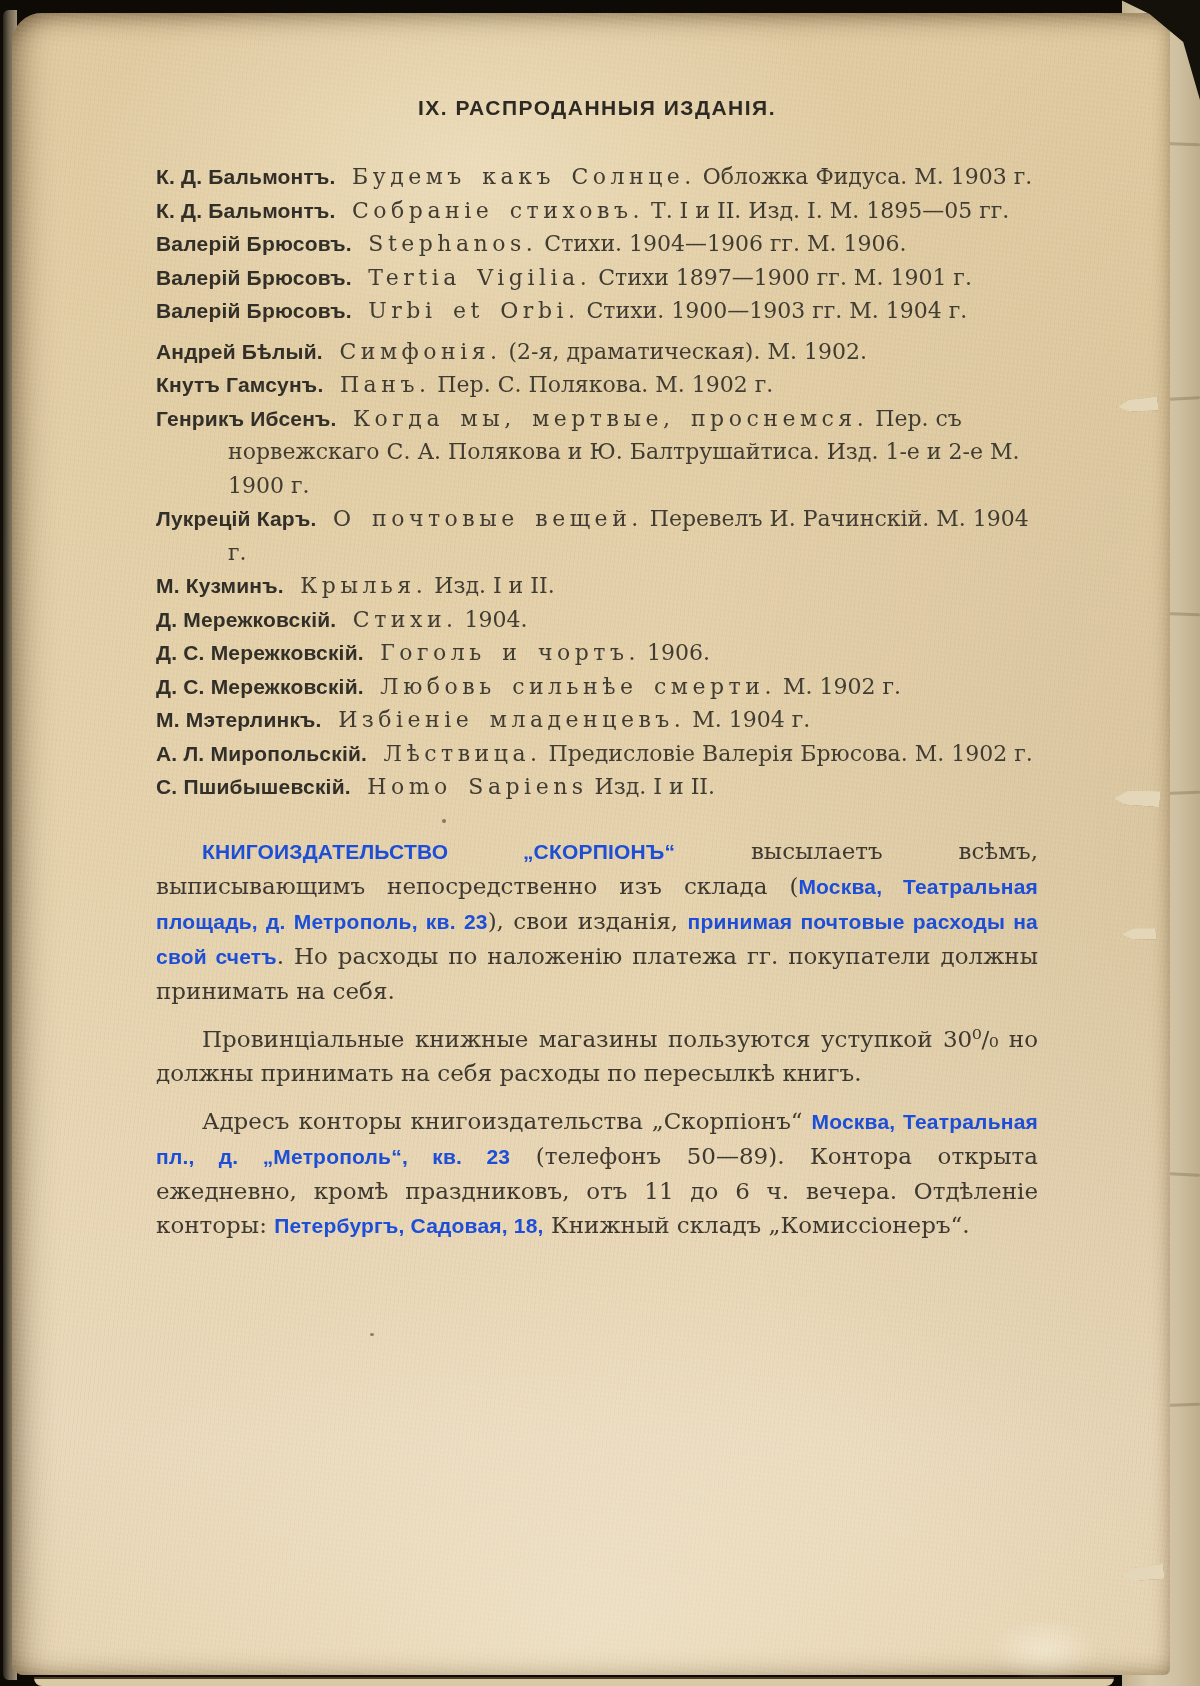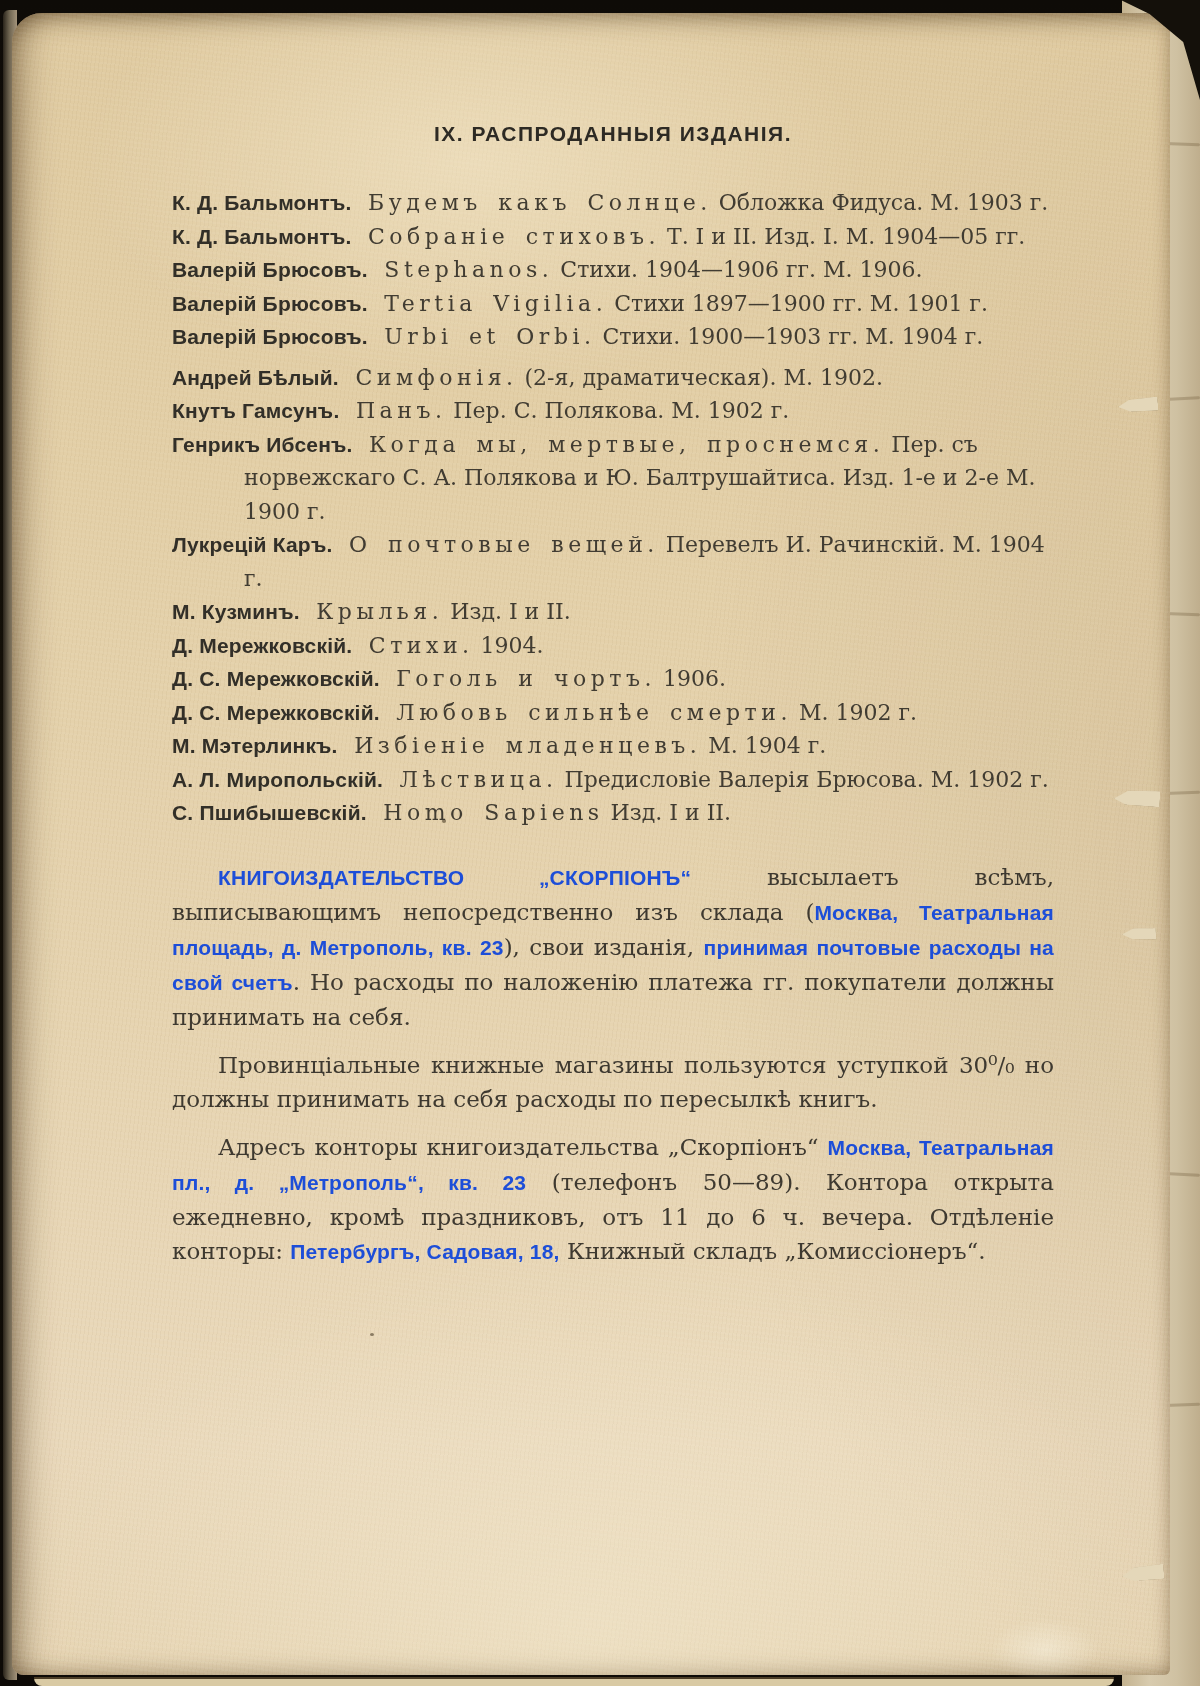--- a/index.html
+++ b/index.html
@@ -65,21 +65,21 @@
         clip-path:polygon(0 55%,30% 5%,100% 0,100% 100%,28% 92%);}
   .speck{position:absolute;border-radius:50%;background:rgba(60,45,25,.55);}
   .speck1{left:430px;top:806px;width:4px;height:4px;}
   .speck2{left:358px;top:1320px;width:4px;height:3px;}
   .stain{
     position:absolute;left:990px;top:1618px;width:110px;height:64px;border-radius:50%;
     background:radial-gradient(ellipse at center, rgba(255,252,240,.38), transparent 70%);
   }
   
   .content{
-    position:absolute;left:172px;top:96px;width:882px;color:#413c32;margin-top:26px;
+    position:absolute;left:156px;top:96px;width:882px;color:#413c32;
   }
   .heading{
     margin:0 0 40px 0;text-align:center;
     font-family:"Liberation Sans", sans-serif;font-weight:700;font-size:21px;
     letter-spacing:1.5px;color:#2d2a24;
   }
   .entries{font-size:22px;line-height:33.5px;}
   .entry{padding-left:72px;text-indent:-72px;}
   .entry.gap{margin-top:7px;}
   .seg-a{
@@ -117,21 +117,21 @@
   <div class="torn-tab tab1"></div>
   <div class="torn-tab tab2"></div>
   <div class="torn-tab tab3"></div>
   <div class="torn-tab tab4"></div>
   <div class="bottom-stack"></div>
 
   <div class="content">
     <h1 class="heading">IX. РАСПРОДАННЫЯ ИЗДАНІЯ.</h1>
     <div class="entries" id="entries">
         <div class="entry"><span class="seg-a">К. Д. Бальмонтъ.</span><span class="seg-t"> Будемъ какъ Солнце.</span><span class="seg-p"> Обложка Фидуса. М. 1903 г.</span></div>
-        <div class="entry"><span class="seg-a">К. Д. Бальмонтъ.</span><span class="seg-t"> Собраніе стиховъ.</span><span class="seg-p"> Т. I и II. Изд. I. М. 1904—05 гг.</span></div>
+        <div class="entry"><span class="seg-a">К. Д. Бальмонтъ.</span><span class="seg-t"> Собраніе стиховъ.</span><span class="seg-p"> Т. I и II. Изд. I. М. 1895—05 гг.</span></div>
         <div class="entry"><span class="seg-a">Валерій Брюсовъ.</span><span class="seg-t"> Stephanos.</span><span class="seg-p"> Стихи. 1904—1906 гг. М. 1906.</span></div>
         <div class="entry"><span class="seg-a">Валерій Брюсовъ.</span><span class="seg-t"> Tertia Vigilia.</span><span class="seg-p"> Стихи 1897—1900 гг. М. 1901 г.</span></div>
         <div class="entry"><span class="seg-a">Валерій Брюсовъ.</span><span class="seg-t"> Urbi et Orbi.</span><span class="seg-p"> Стихи. 1900—1903 гг. М. 1904 г.</span></div>
         <div class="entry gap"><span class="seg-a">Андрей Бѣлый.</span><span class="seg-t"> Симфонія.</span><span class="seg-p"> (2-я, драматическая). М. 1902.</span></div>
         <div class="entry"><span class="seg-a">Кнутъ Гамсунъ.</span><span class="seg-t"> Панъ.</span><span class="seg-p"> Пер. С. Полякова. М. 1902 г.</span></div>
         <div class="entry"><span class="seg-a">Генрикъ Ибсенъ.</span><span class="seg-t"> Когда мы, мертвые, проснемся.</span><span class="seg-p"> Пер. съ норвежскаго С. А. Полякова и Ю. Балтрушайтиса. Изд. 1-е и 2-е М. 1900 г.</span></div>
         <div class="entry"><span class="seg-a">Лукрецій Каръ.</span><span class="seg-t"> О почтовые вещей.</span><span class="seg-p"> Перевелъ И. Рачинскій. М. 1904 г.</span></div>
         <div class="entry"><span class="seg-a">М. Кузминъ.</span><span class="seg-t"> Крылья.</span><span class="seg-p"> Изд. I и II.</span></div>
         <div class="entry"><span class="seg-a">Д. Мережковскій.</span><span class="seg-t"> Стихи.</span><span class="seg-p"> 1904.</span></div>
         <div class="entry"><span class="seg-a">Д. С. Мережковскій.</span><span class="seg-t"> Гоголь и чортъ.</span><span class="seg-p"> 1906.</span></div>

